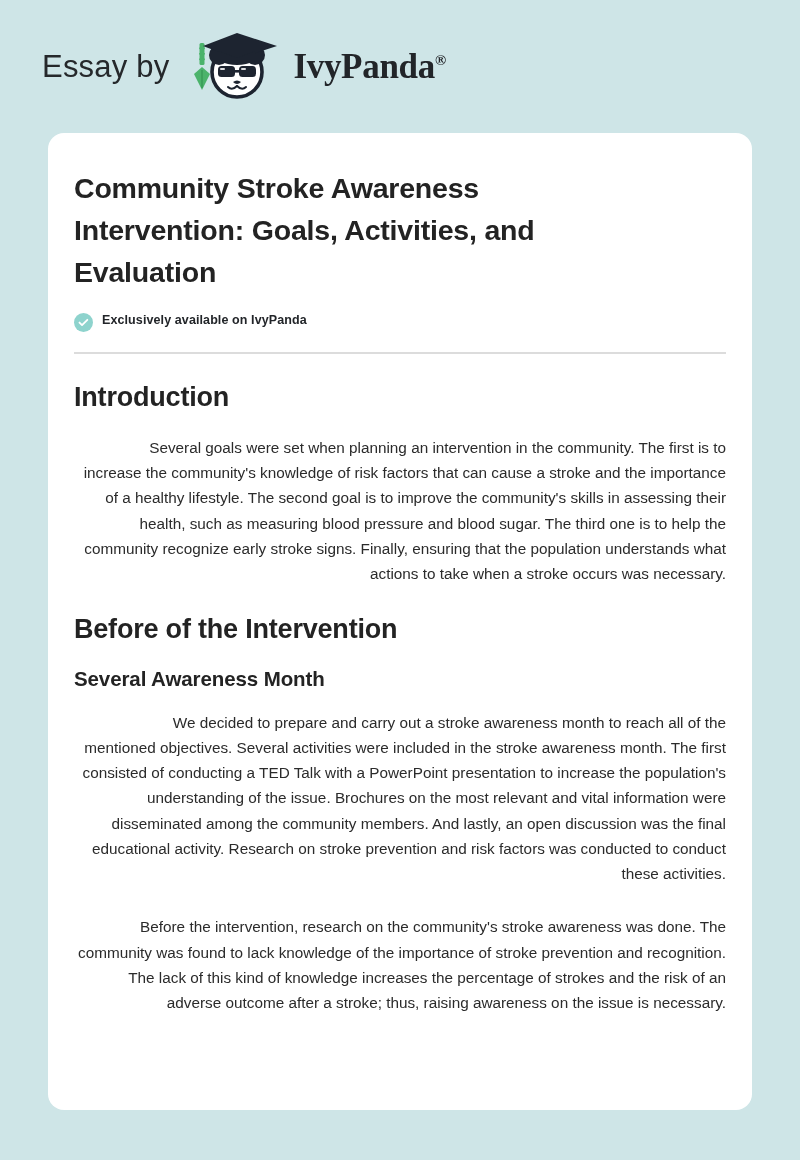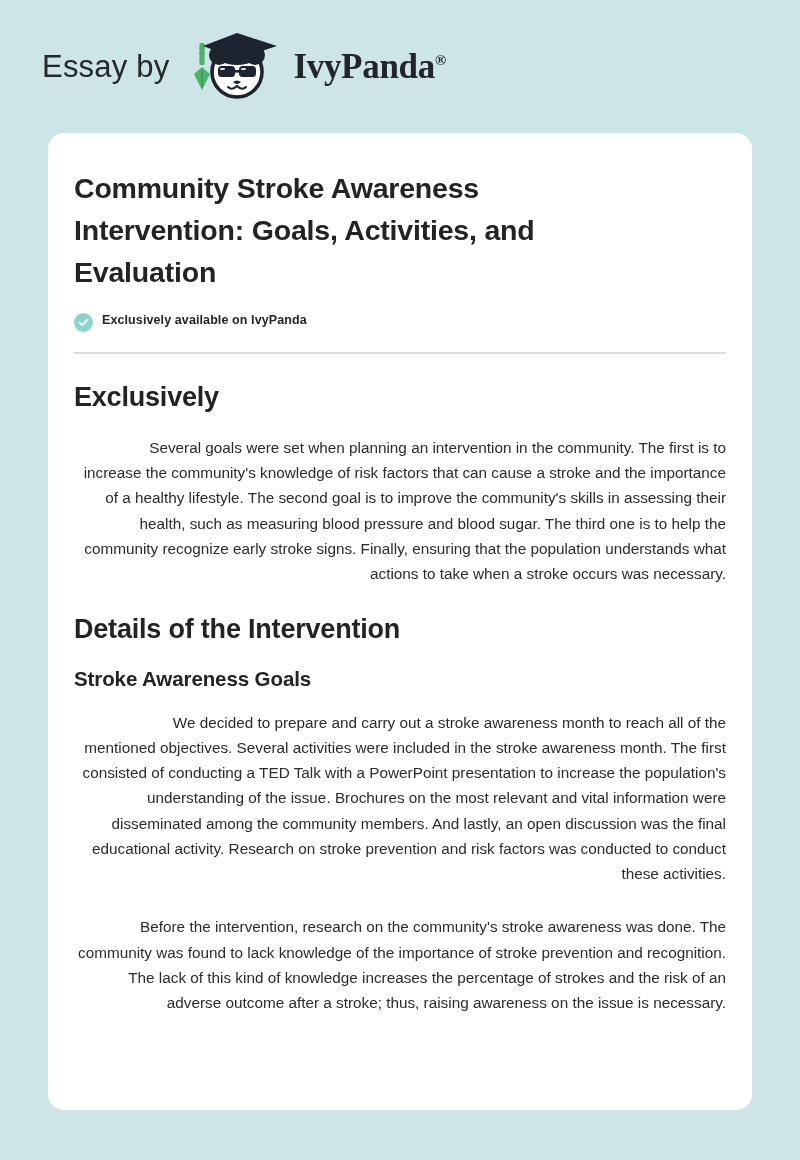--- a/index.html
+++ b/index.html
@@ -202,24 +202,24 @@
       <span class="check-badge">
         <svg width="11" height="11" viewBox="0 0 12 12" xmlns="http://www.w3.org/2000/svg" aria-hidden="true">
           <path d="M1.6 6.1 L4.4 8.8 L10.2 3.1" fill="none" stroke="#ffffff" stroke-width="2" stroke-linecap="round" stroke-linejoin="round"></path>
         </svg>
       </span>
       <span class="exclusive-text">Exclusively available on IvyPanda</span>
     </div>
 
     <hr class="rule">
 
-    <h2 class="sec-h1">Exclusively</h2>
+    <h2 class="sec-h1">Introduction</h2>
     <p class="body-text">Several goals were set when planning an intervention in the community. The first is to increase the community's knowledge of risk factors that can cause a stroke and the importance of a healthy lifestyle. The second goal is to improve the community's skills in assessing their health, such as measuring blood pressure and blood sugar. The third one is to help the community recognize early stroke signs. Finally, ensuring that the population understands what actions to take when a stroke occurs was necessary.</p>
 
-    <h2 class="sec-h1">Details of the Intervention</h2>
-
-    <h3 class="sec-h2">Stroke Awareness Goals</h3>
+    <h2 class="sec-h1">Before of the Intervention</h2>
+
+    <h3 class="sec-h2">Several Awareness Month</h3>
     <p class="body-text">We decided to prepare and carry out a stroke awareness month to reach all of the mentioned objectives. Several activities were included in the stroke awareness month. The first consisted of conducting a TED Talk with a PowerPoint presentation to increase the population's understanding of the issue. Brochures on the most relevant and vital information were disseminated among the community members. And lastly, an open discussion was the final educational activity. Research on stroke prevention and risk factors was conducted to conduct these activities.</p>
 
     <p class="body-text">Before the intervention, research on the community's stroke awareness was done. The community was found to lack knowledge of the importance of stroke prevention and recognition. The lack of this kind of knowledge increases the percentage of strokes and the risk of an adverse outcome after a stroke; thus, raising awareness on the issue is necessary.</p>
 
   </div>
 </div>
 
 </body></html>

